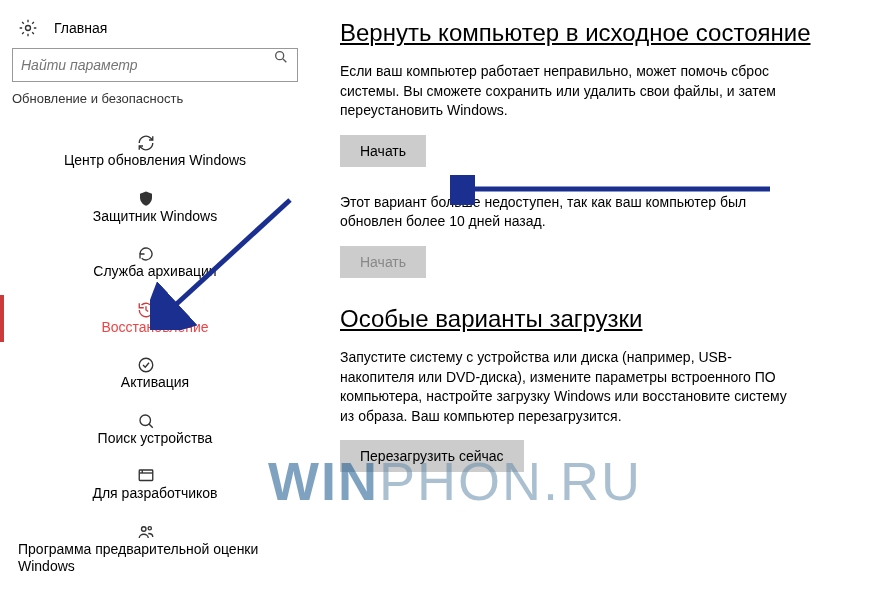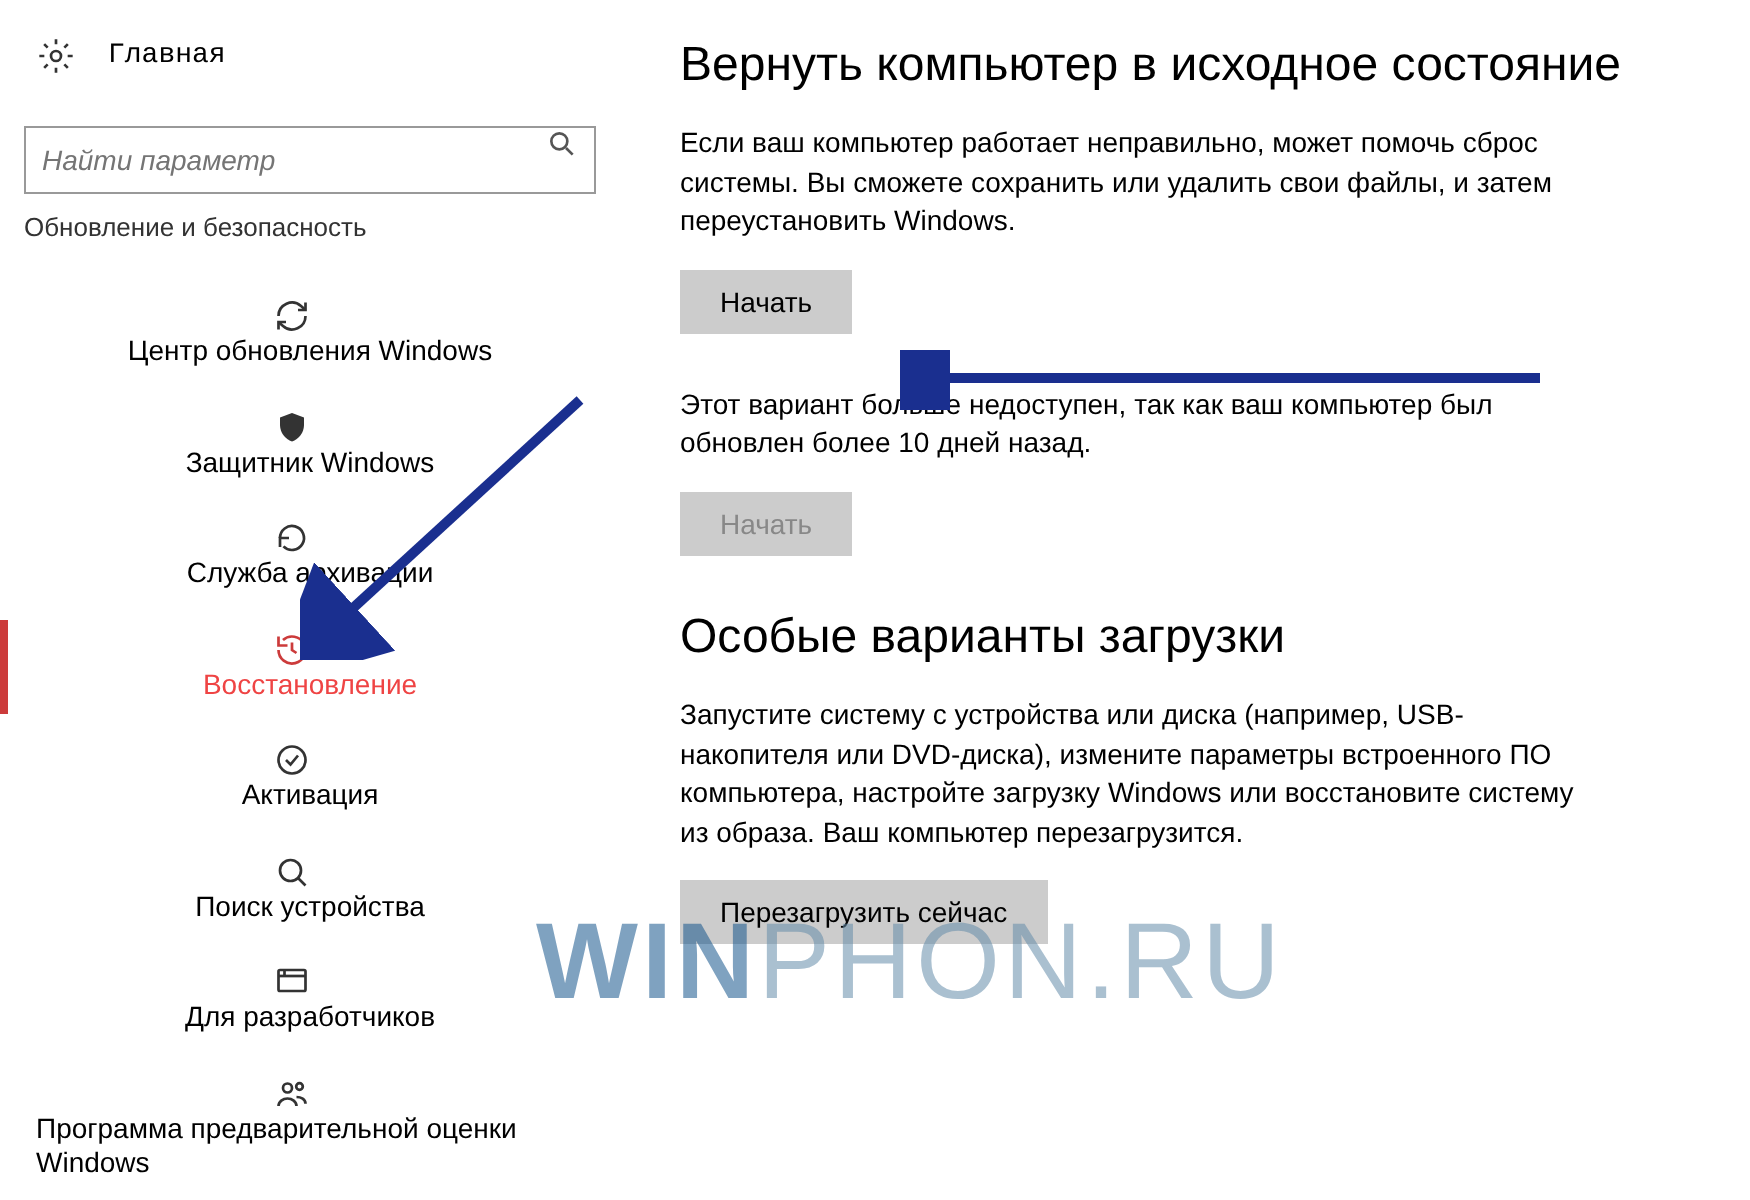--- a/index.html
+++ b/index.html
@@ -16,23 +16,22 @@
 .container { display: flex; height: 100%; }
 .sidebar {
   width: 310px;
   padding: 12px 0 0 0;
   flex-shrink: 0;
 }
 .home-row {
   display: flex;
   align-items: center;
   padding: 6px 18px;
-  margin-bottom: 19px;
+  margin-bottom: 4px;
   cursor: pointer;
-  font-family: Liberation Mono, monospace;
 }
 .home-row .icon { width: 20px; height: 20px; margin-right: 16px; flex-shrink:0; }
 .home-row span { font-size: 14px; }
 .search-box {
   margin: 0 12px 5px 12px;
   border: 1px solid #999;
   height: 34px;
   display: flex;
   padding: 0 8px;
 }
@@ -71,20 +70,21 @@
 .main {
   flex: 1;
   padding: 18px 24px 0 30px;
 }
 .section { margin-bottom: 26px; }
 .section h2 {
   font-size: 24px;
   font-weight: 400;
   margin-bottom: 14px;
   line-height: 1.25;
+  text-decoration: underline;
 }
 .section p {
   font-size: 14px;
   line-height: 1.4;
   margin-bottom: 14px;
   max-width: 460px;
 }
 .btn {
   background: #ccc;
   border: none;

